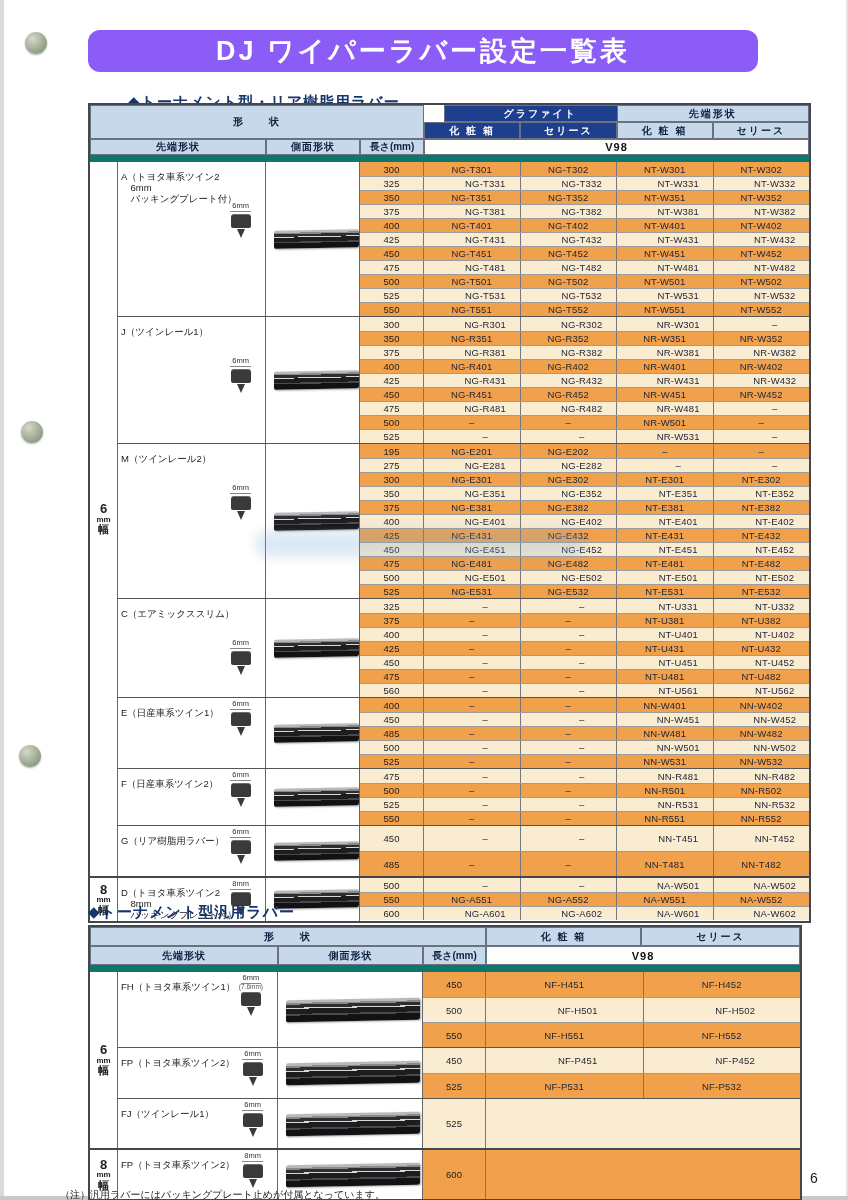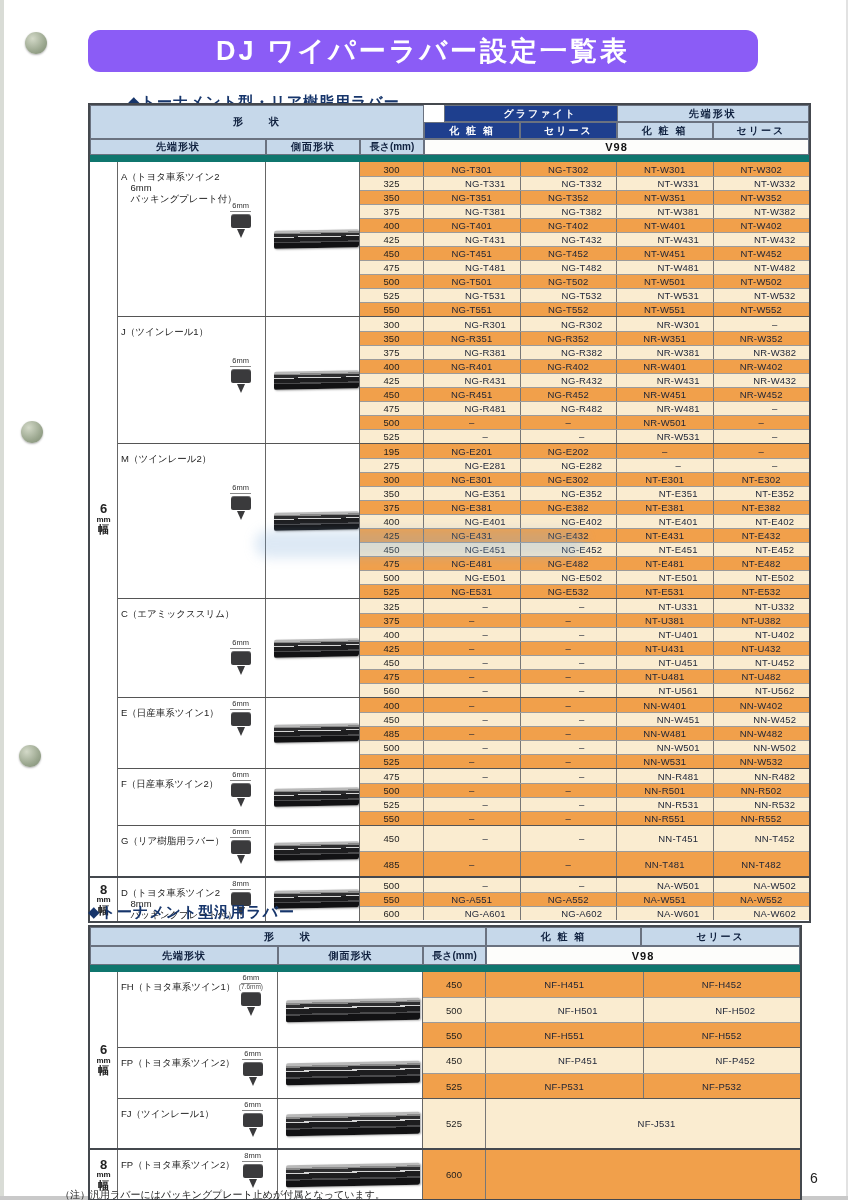--- a/index.html
+++ b/index.html
@@ -728,21 +728,20 @@
                 <div class="tipshape"></div>
                 <div class="tiparrow"></div>
               </div>
             </div>
             <div class="sidecell">
               <div class="photo"></div>
             </div>
             <div class="rows">
               <div class="row c">
                 <div class="len">525</div>
-                <div class="part">NF-J531</div>
               </div>
             </div>
           </div>
         </div>
       </div>
       <div class="group">
         <div class="wlabel">
           <div class="wchar">8</div>
           <div class="wchar">mm</div>
           <div class="wchar">幅</div>

